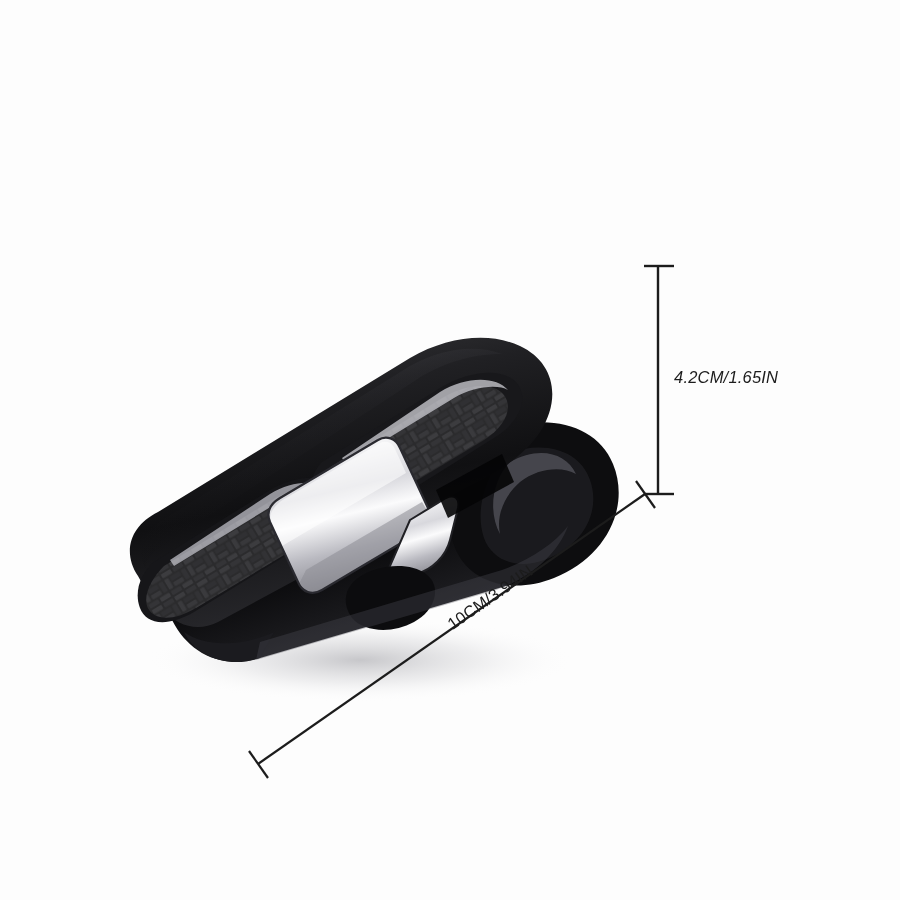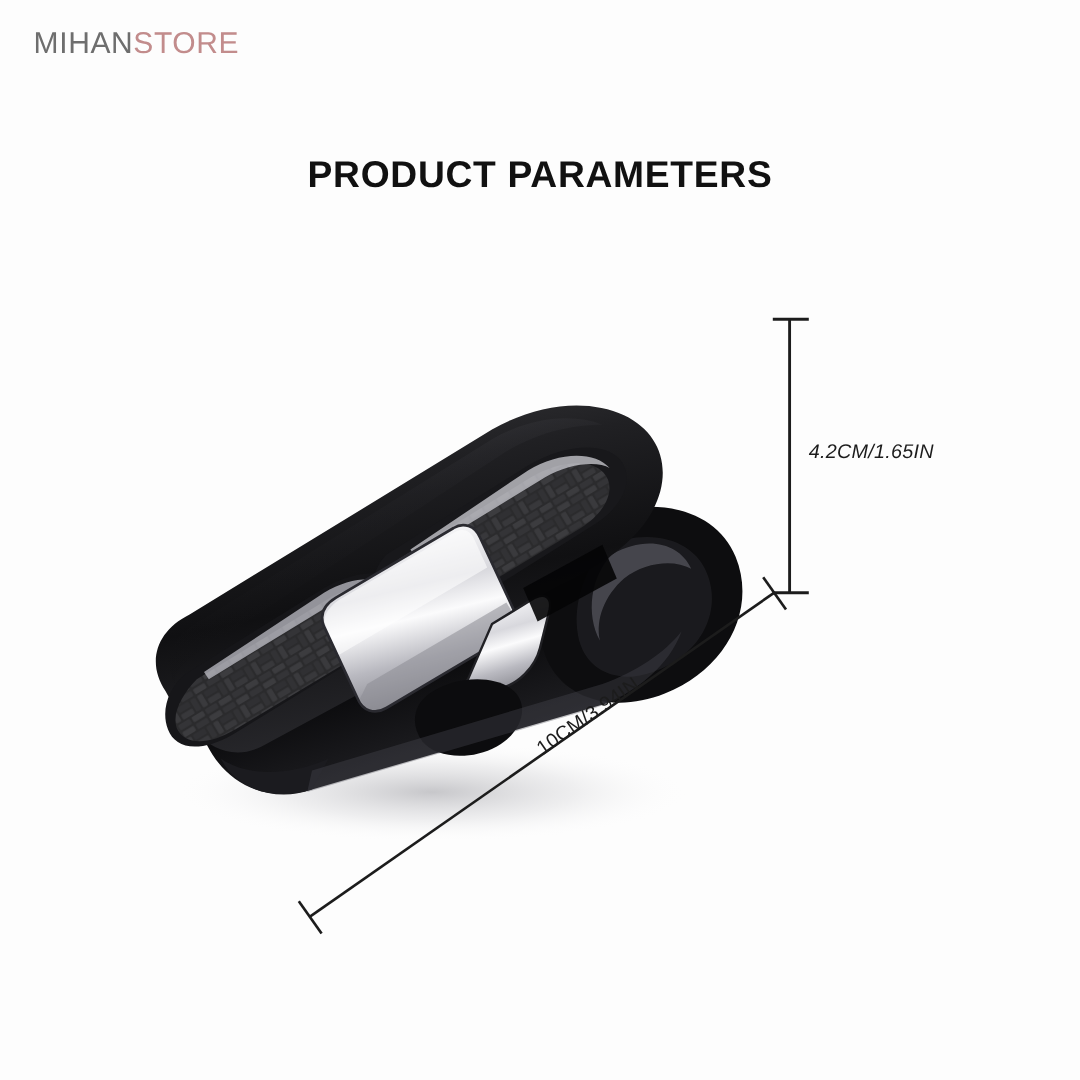--- a/index.html
+++ b/index.html
@@ -58,25 +58,21 @@
   }
   #dim-v-label{
     left:674px;top:368px;font-style:italic;
   }
 </style>
 </head>
 <body>
 
 <div id="stage">
 
-  <div id="brand">
-    <span class="b1">MIHAN</span><span class="b2">STORE</span>
-  </div>
-
-  <div id="heading">PRODUCT PARAMETERS</div>
+
 
   <div id="product-figure">
     <svg id="product-svg" viewBox="0 0 580 480" xmlns="http://www.w3.org/2000/svg">
       <defs>
 
         <pattern id="weave" width="26" height="26" patternUnits="userSpaceOnUse" patternTransform="rotate(-31)">
           <rect width="26" height="26" fill="#2b2b2d"></rect>
           <rect x="1" y="1" width="11" height="4.6" rx="1" fill="#3c3c3f"></rect>
           <rect x="14" y="1" width="11" height="4.6" rx="1" fill="#343437"></rect>
           <rect x="1" y="7.5" width="4.6" height="11" rx="1" fill="#3a3a3d"></rect>

